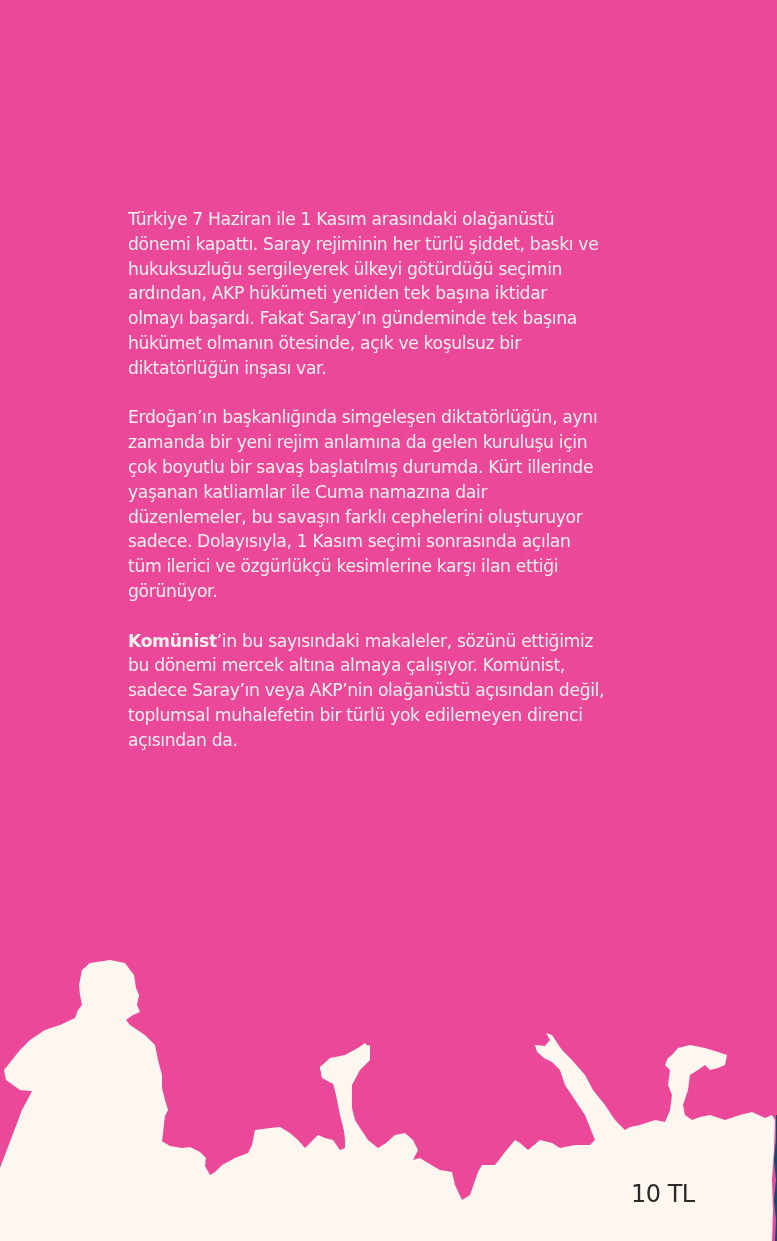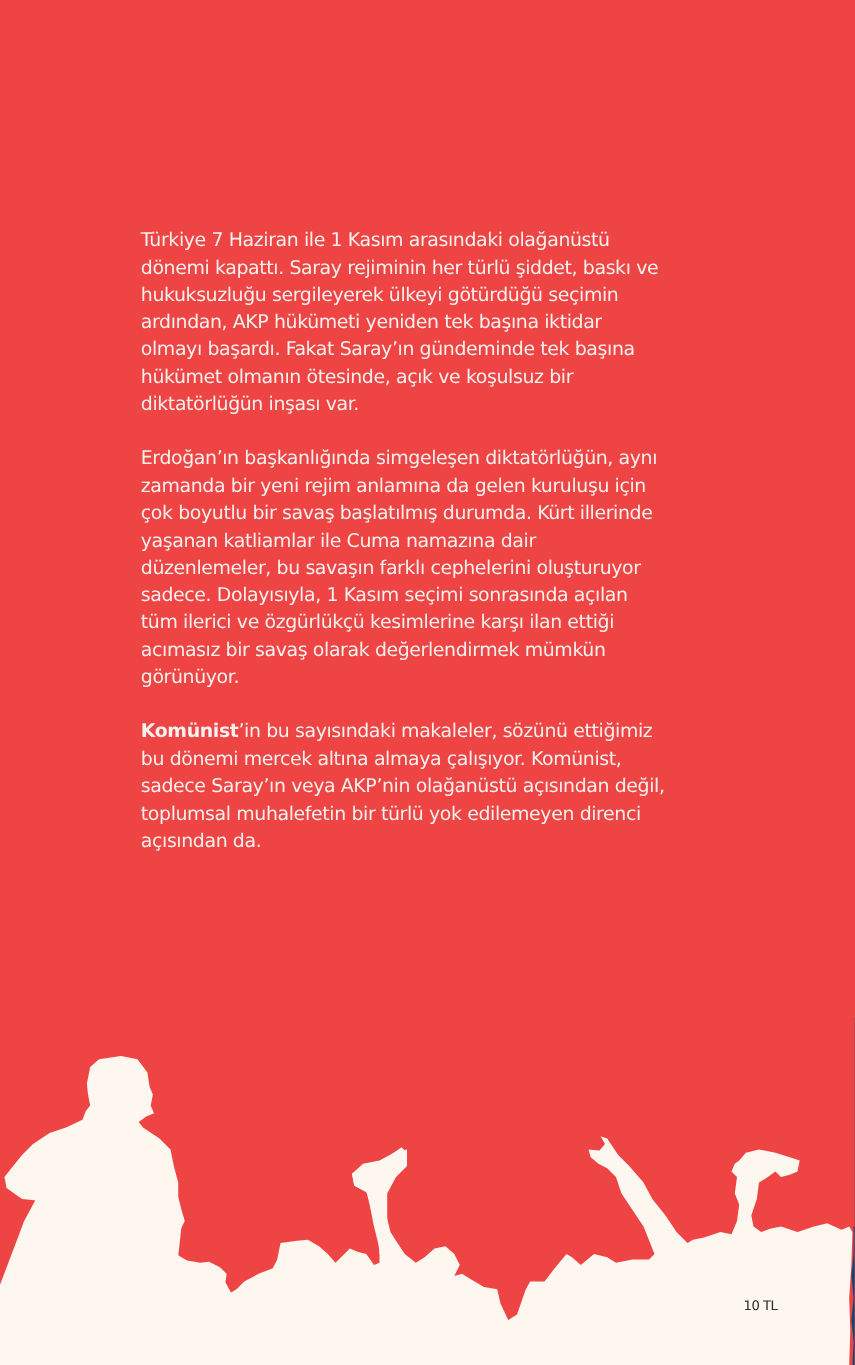--- a/index.html
+++ b/index.html
@@ -12,21 +12,21 @@
       position: relative;
       overflow: hidden;
       background: #0B4874;
       font-family: "DejaVu Sans", sans-serif;
     }
     .back-cover {
       position: absolute;
       left: 0; top: 0;
       width: 777px;
       height: 1241px;
-      background: #ef4444;
+      background: #ec4899;
     }
     .text-block {
       position: absolute;
       left: 128px;
       top: 207px;
       width: 510px;
       color: #F3F1EE;
       font-family: "DejaVu Sans", sans-serif;
       font-size: 17.2px;
       line-height: 24.8px;
@@ -47,25 +47,25 @@
     .silhouette {
       position: absolute;
       left: 0;
       top: 0;
       width: 777px;
       height: 1241px;
       pointer-events: none;
     }
     .price {
       position: absolute;
-      left: 676px;
+      left: 631px;
       top: 1180px;
       color: #2a2a2a;
       font-family: "DejaVu Sans", sans-serif;
-      font-size: 12px;
+      font-size: 24px;
       letter-spacing: -0.5px;
     }
   </style>
 </head>
 <body>
 
 <div class="back-cover">
 
   <div class="text-block">
     <p class="paragraph">
@@ -78,21 +78,20 @@
       <span class="line">diktatörlüğün inşası var.</span>
     </p>
     <p class="paragraph">
       <span class="line">Erdoğan’ın başkanlığında simgeleşen diktatörlüğün, aynı</span>
       <span class="line">zamanda bir yeni rejim anlamına da gelen kuruluşu için</span>
       <span class="line">çok boyutlu bir savaş başlatılmış durumda. Kürt illerinde</span>
       <span class="line">yaşanan katliamlar ile Cuma namazına dair</span>
       <span class="line">düzenlemeler, bu savaşın farklı cephelerini oluşturuyor</span>
       <span class="line">sadece. Dolayısıyla, 1 Kasım seçimi sonrasında açılan</span>
       <span class="line">tüm ilerici ve özgürlükçü kesimlerine karşı ilan ettiği</span>
-      <span class="line">acımasız bir savaş olarak değerlendirmek mümkün</span>
       <span class="line">görünüyor.</span>
     </p>
     <p class="paragraph">
       <span class="line"><span class="bold">Komünist</span><span>’in bu sayısındaki makaleler, sözünü ettiğimiz</span></span>
       <span class="line">bu dönemi mercek altına almaya çalışıyor. Komünist,</span>
       <span class="line">sadece Saray’ın veya AKP’nin olağanüstü açısından değil,</span>
       <span class="line">toplumsal muhalefetin bir türlü yok edilemeyen direnci</span>
       <span class="line">açısından da.</span>
     </p>
   </div>

